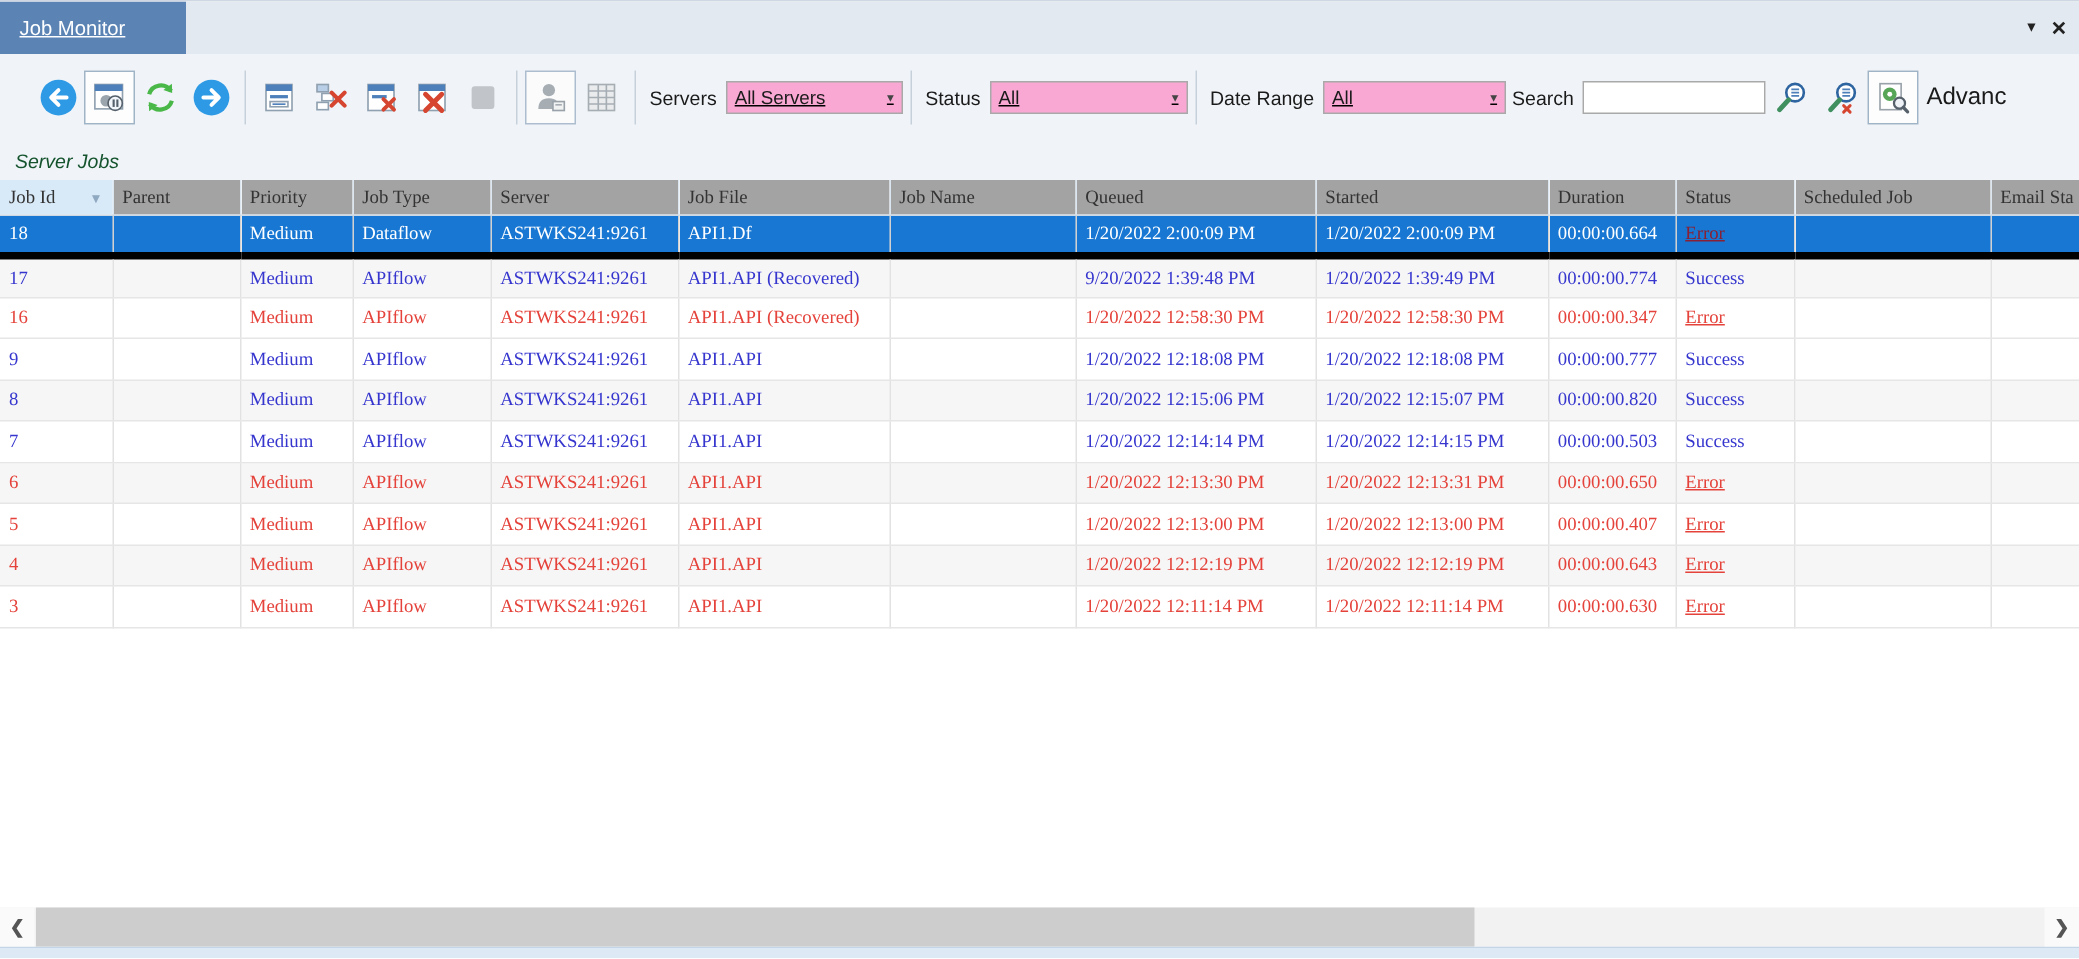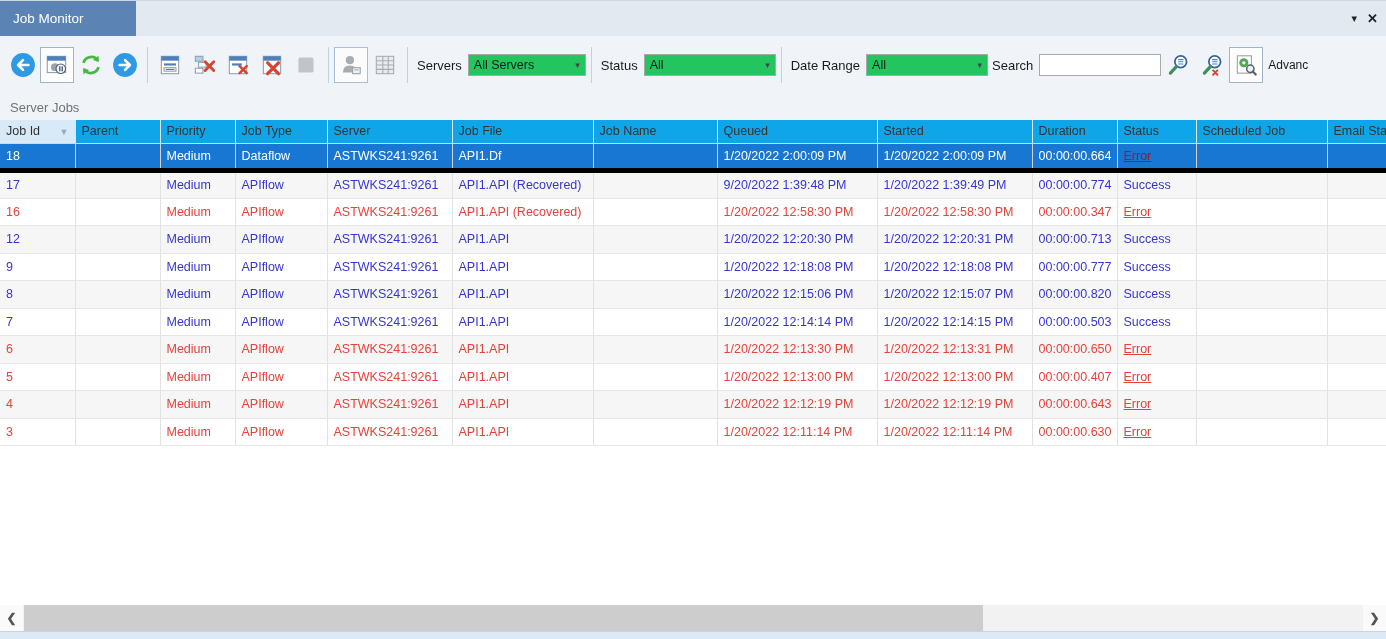--- a/index.html
+++ b/index.html
@@ -3,45 +3,45 @@
 <meta charset="utf-8">
 <style>
   * { margin:0; padding:0; box-sizing:border-box; }
   html,body { background:#fff; }
   body { font-family:"Liberation Sans", sans-serif; }
   .app { position:relative; width:1386px; height:639px; background:#fff; overflow:hidden;
          display:flex; flex-direction:column; border-top:1px solid #cfd8e2; }
 
   
   .tabstrip { height:35px; background:#e3e9f0; display:flex; align-items:stretch; flex:0 0 auto; position:relative; }
-  .tab { width:136px; background:#5b84b5; color:#fff; font-size:13.5px; display:flex; align-items:center; padding-left:13px; cursor:default; }
+  .tab { width:124px; background:#5b84b5; color:#fff; font-size:13.5px; display:flex; align-items:center; padding-left:13px; cursor:default;text-decoration:underline; }
   .tabstrip-right { position:absolute; right:8px; top:0; height:35px; display:flex; align-items:center; gap:10px; }
   .caret-glyph { font-size:11px; color:#222; line-height:1; cursor:default; }
   .close-glyph { font-size:13px; font-weight:bold; color:#222; line-height:1; cursor:default; }
 
   
-  .toolbar { height:58px; background:#f0f4f8; display:flex; align-items:center; padding:0 4px 0 6px; flex:0 0 auto; white-space:nowrap; overflow:hidden; }
+  .toolbar { height:58px; background:#f0f4f8; display:flex; align-items:center; padding:0 4px 0 22px; flex:0 0 auto; white-space:nowrap; overflow:hidden; }
   .tbtn { width:34px; height:36px; display:flex; align-items:center; justify-content:center; border:1px solid transparent; flex:0 0 auto; }
   .tbtn.active { border:1px solid #9fb4c7; background:#fdfdfd; }
   .tbtn.disabled { opacity:.85; }
   .tsep { width:1px; height:36px; background:#c6d0da; margin:0 5px; flex:0 0 auto; }
   .flabel { font-size:13px; color:#1a1a1a; margin:0 6px 0 4px; flex:0 0 auto; }
-  .dd { height:22px; background:#22c55e; border:1px solid #a9a9a9; display:flex; align-items:center; flex:0 0 auto; }
+  .dd { height:22px; background:#f9a8d4; border:1px solid #a9a9a9; display:flex; align-items:center; flex:0 0 auto;text-decoration:underline; }
   .dd-value { font-size:12.5px; color:#1a1a1a; padding-left:5px; flex:1; }
   .dd-arrow { font-size:9px; color:#444; padding:0 5px; }
   .search-input { width:122px; height:22px; border:1px solid #a9a9a9; background:#fff; font-size:12.5px; padding:0 4px; font-family:"Liberation Sans",sans-serif; }
-  .adv-label { font-size:12px; color:#1a1a1a; margin-left:5px; flex:0 0 auto; }
+  .adv-label { font-size:16px; color:#1a1a1a; margin-left:5px; flex:0 0 auto; }
 
   
-  .section-title { font-size:13px; color:#737373; background:#f0f4f8; padding:6px 0 5px 10px; flex:0 0 auto; }
+  .section-title { font-size:13px; color:#14532d; background:#f0f4f8; padding:6px 0 5px 10px; flex:0 0 auto;font-style:italic; }
 
   
-  .grid-area { flex:1 1 auto; background:#fff; overflow:hidden; }
+  .grid-area { flex:1 1 auto; background:#fff; overflow:hidden;font-family:Liberation Serif, serif; }
   table { border-collapse:collapse; table-layout:fixed; width:1386px; font-size:12.5px; }
-  th { height:23px; font-weight:normal; color:#333; text-align:left; padding:0 6px; background:#0ea5e9;
+  th { height:23px; font-weight:normal; color:#333; text-align:left; padding:0 6px; background:#a3a3a3;
        border-right:1px solid #dbe6f0; border-bottom:1px solid #cdd9e4; overflow:hidden; white-space:nowrap; }
   th.sorted { background:#d8e9f7; }
   th .sort-arrow { float:right; color:#8fa9c0; font-size:9px; margin-top:3px; }
   td { height:27.5px; padding:0 6px; border-right:1px solid #e2e2e2; border-bottom:1px solid #e6e6e6;
        overflow:hidden; white-space:nowrap; }
   tr.alt td { background:#f6f6f6; }
   tr.tone-success td { color:#3636cf; }
   tr.tone-error td { color:#e4423a; }
   .status-error { text-decoration:underline; }
   tr.selected td { background:#1777d2 !important; color:#fff !important; border-right:1px solid rgba(0,0,0,.18); border-bottom:5px solid #000000; }
@@ -302,35 +302,20 @@
             <td>ASTWKS241:9261</td>
             <td>API1.API (Recovered)</td>
             <td></td>
             <td>1/20/2022 12:58:30 PM</td>
             <td>1/20/2022 12:58:30 PM</td>
             <td>00:00:00.347</td>
             <td><span class="status-error">Error</span></td>
             <td></td>
             <td></td>
           </tr>
-          <tr class="tone-success alt">
-            <td>12</td>
-            <td></td>
-            <td>Medium</td>
-            <td>APIflow</td>
-            <td>ASTWKS241:9261</td>
-            <td>API1.API</td>
-            <td></td>
-            <td>1/20/2022 12:20:30 PM</td>
-            <td>1/20/2022 12:20:31 PM</td>
-            <td>00:00:00.713</td>
-            <td><span>Success</span></td>
-            <td></td>
-            <td></td>
-          </tr>
           <tr class="tone-success">
             <td>9</td>
             <td></td>
             <td>Medium</td>
             <td>APIflow</td>
             <td>ASTWKS241:9261</td>
             <td>API1.API</td>
             <td></td>
             <td>1/20/2022 12:18:08 PM</td>
             <td>1/20/2022 12:18:08 PM</td>

